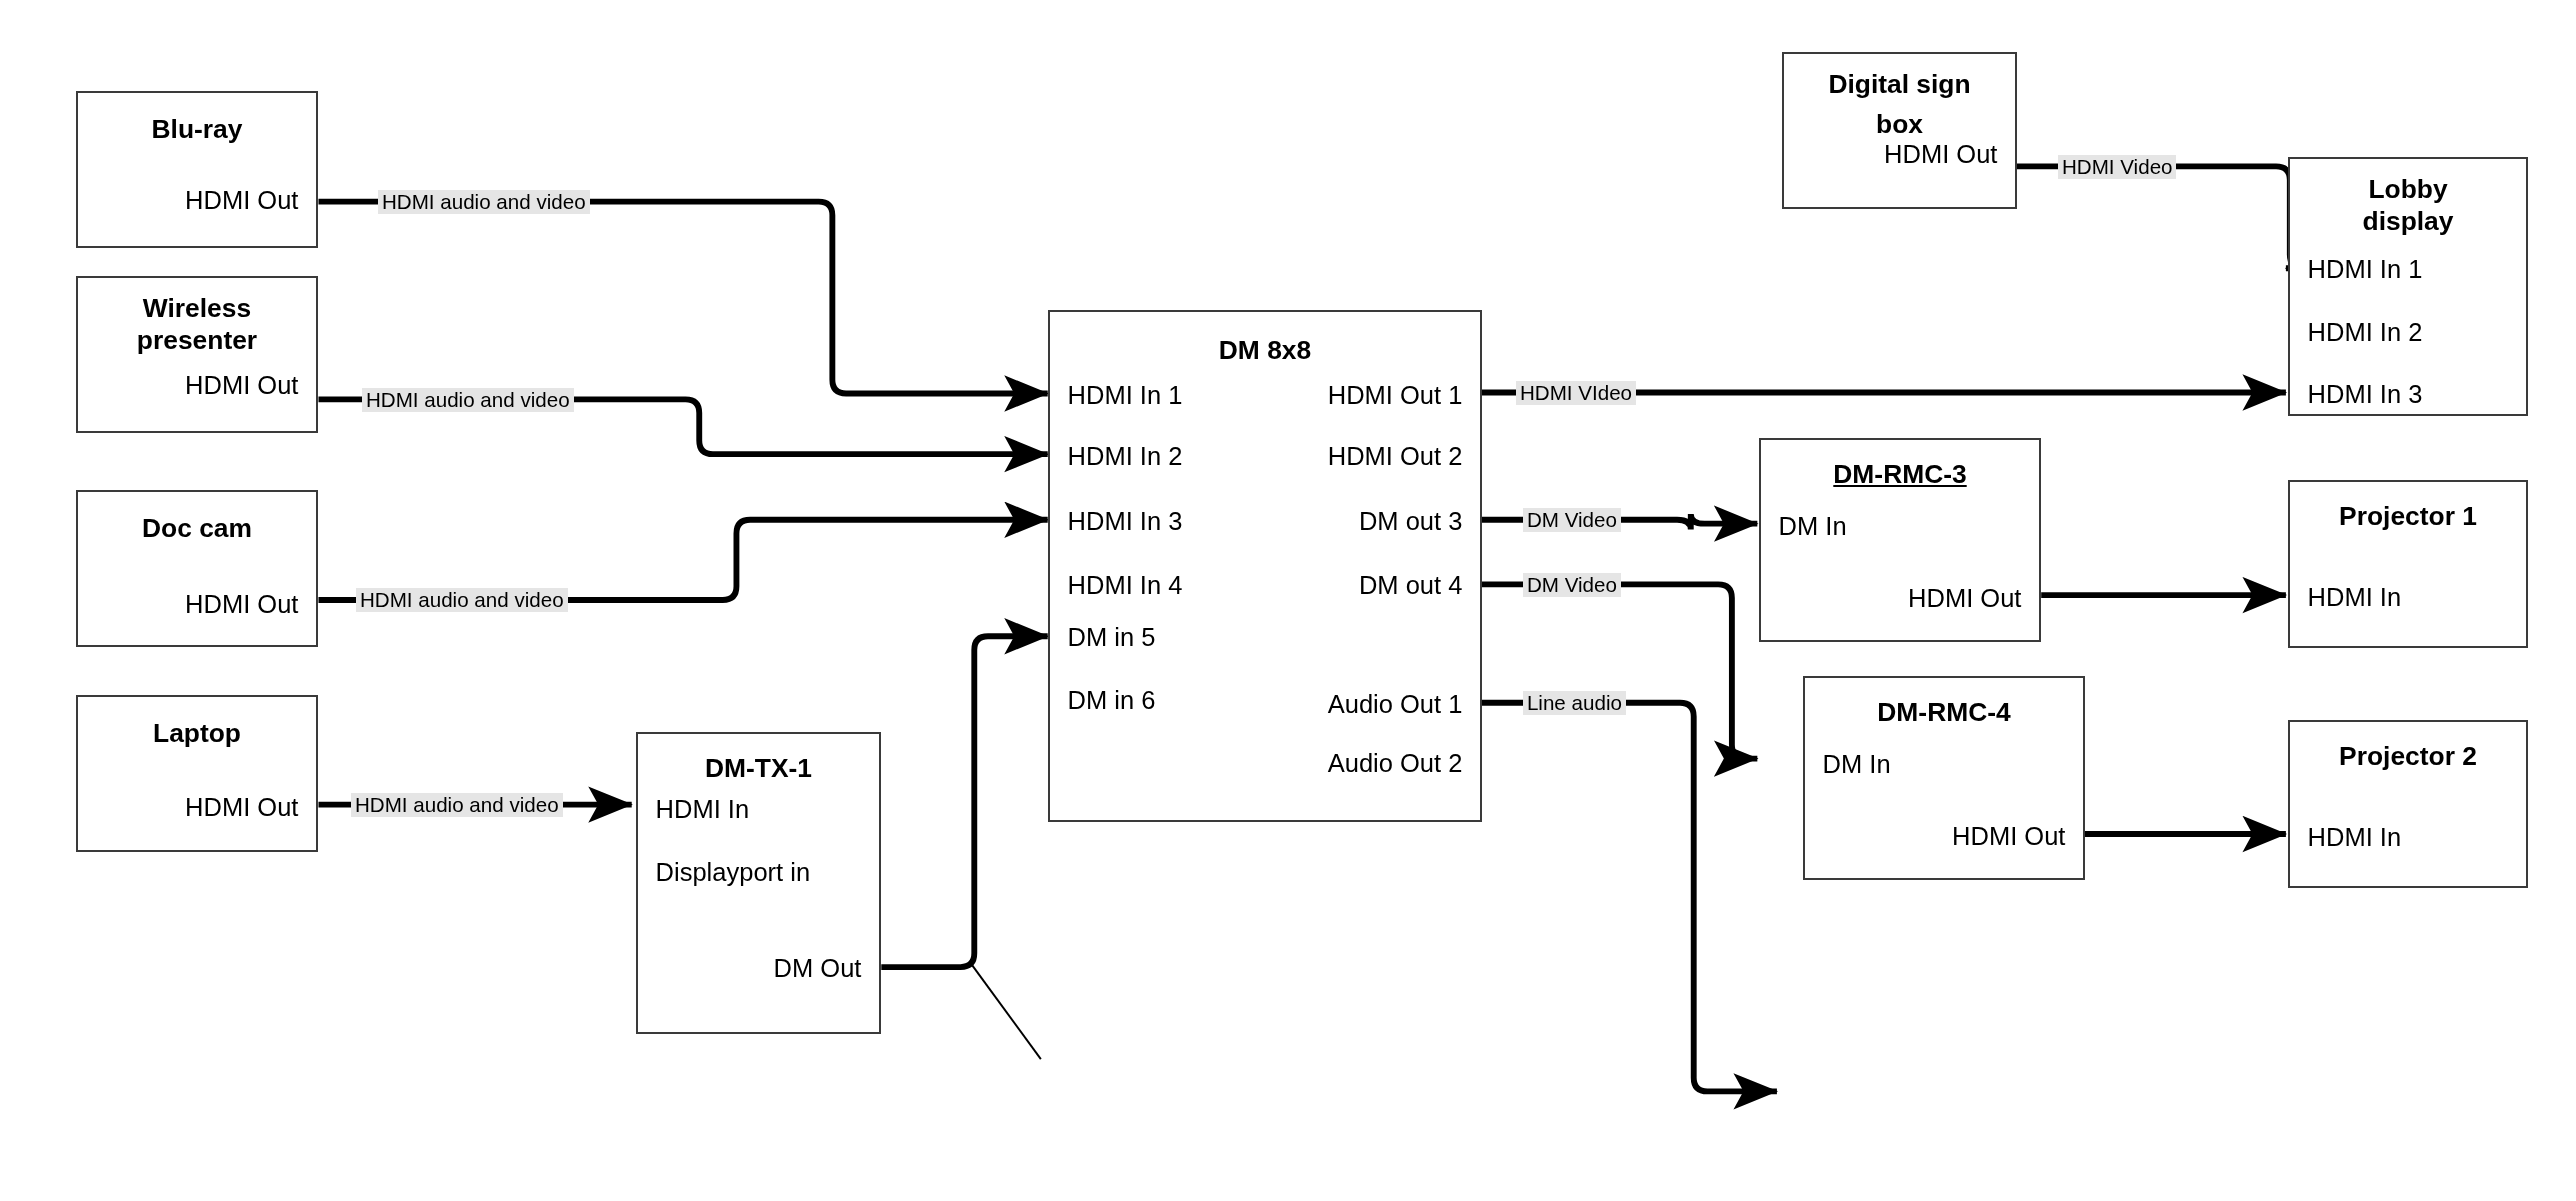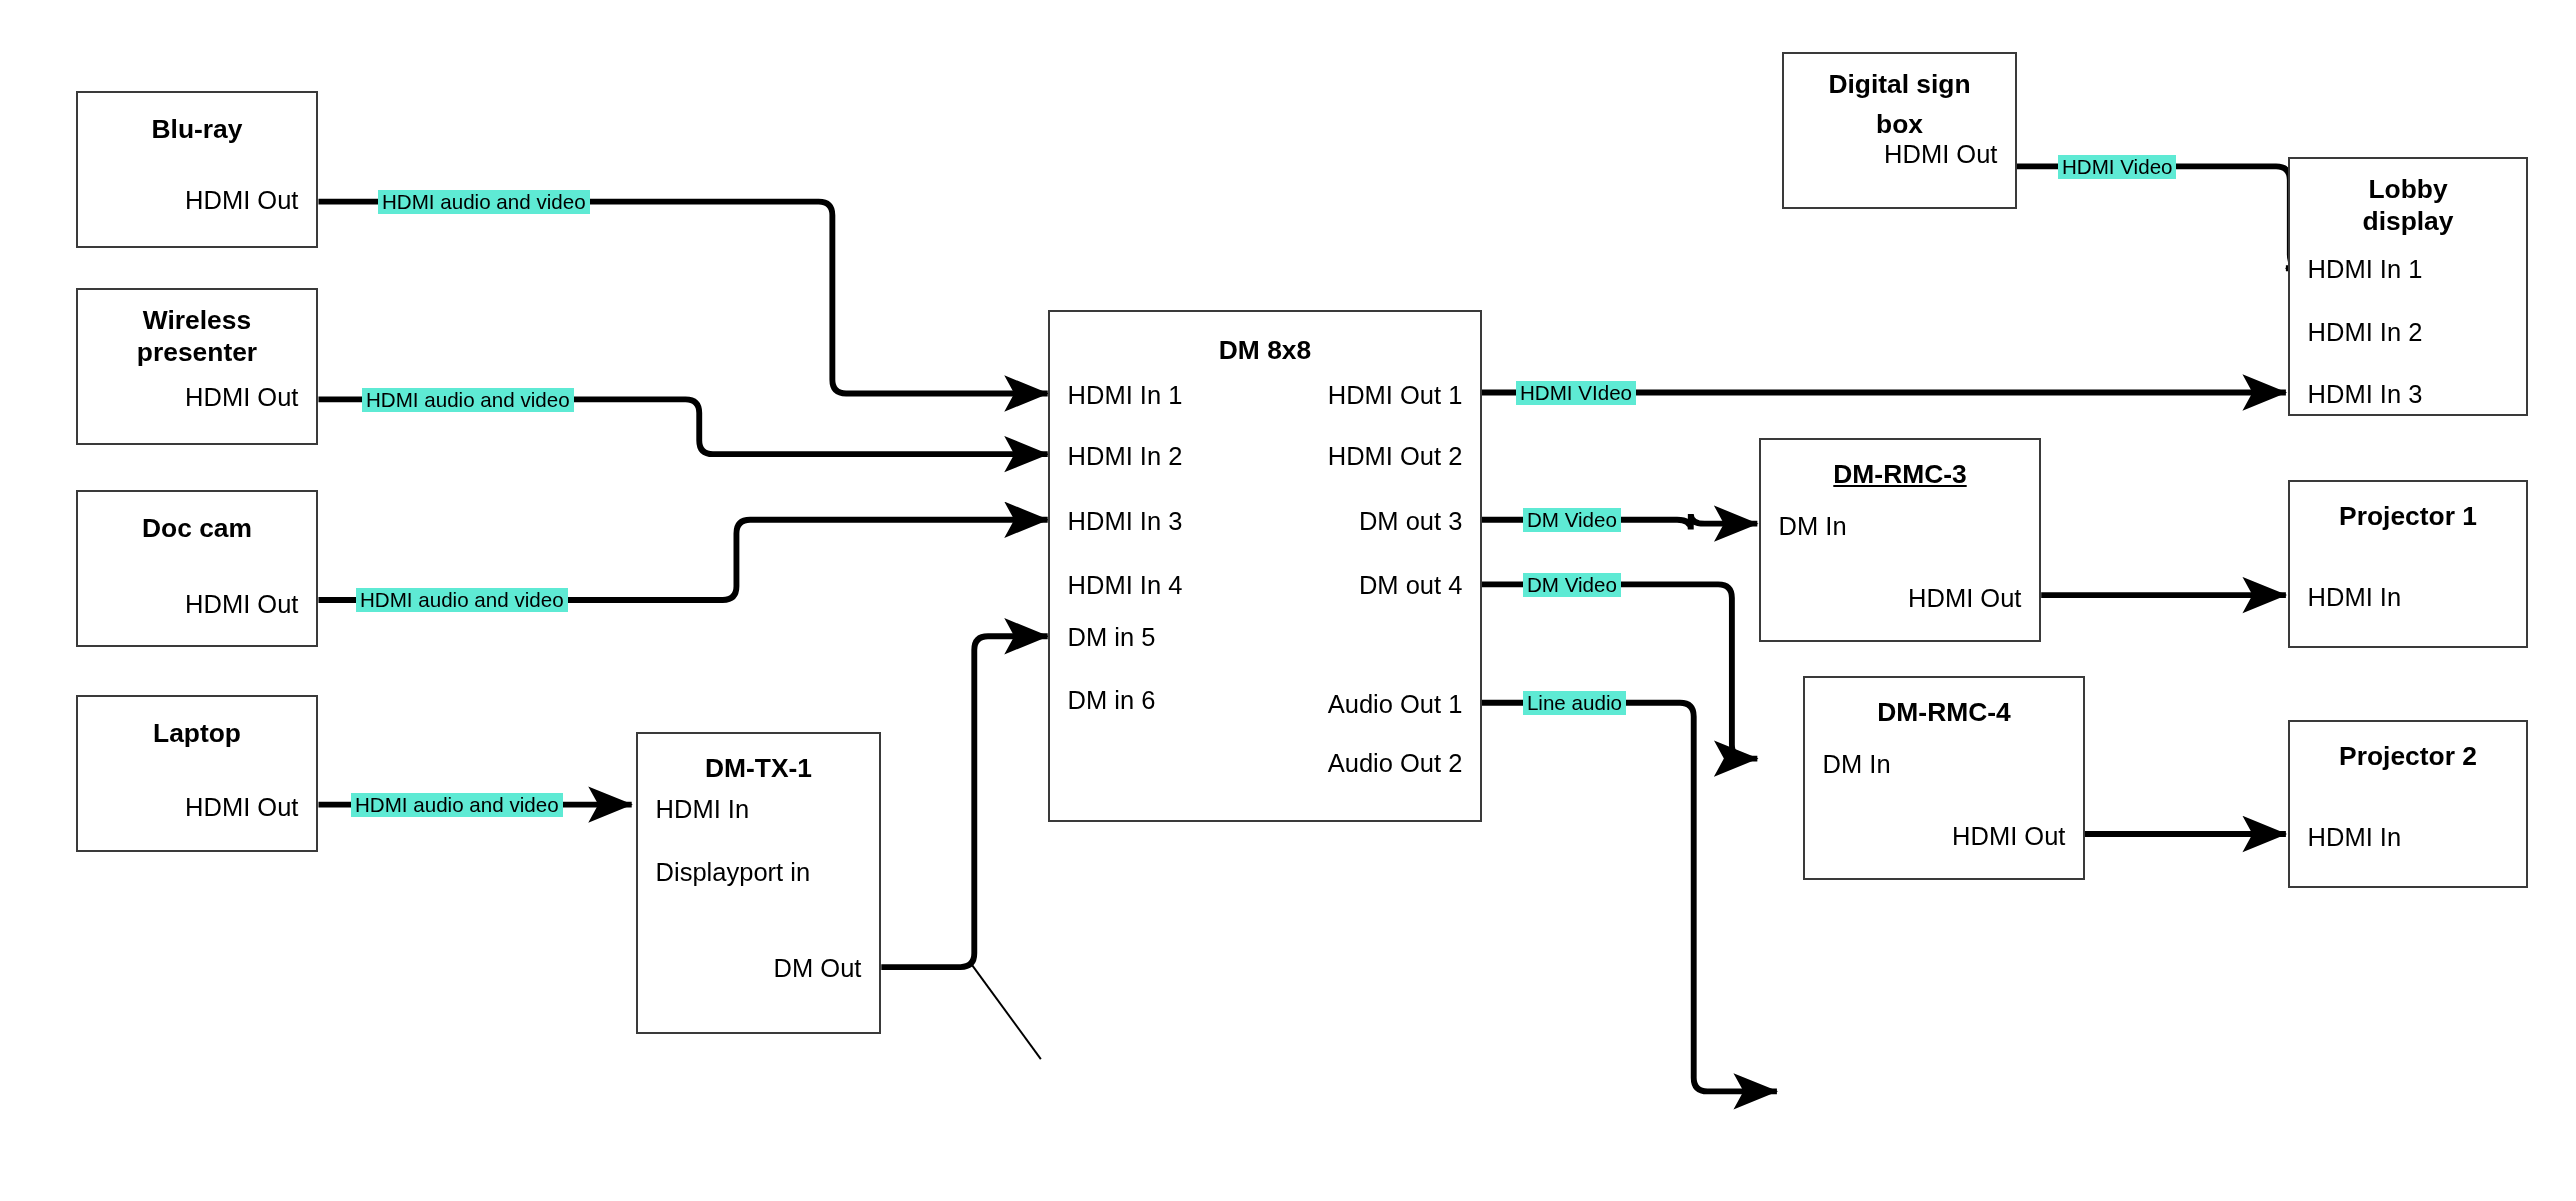--- a/index.html
+++ b/index.html
@@ -46,21 +46,21 @@
     color: #000000;
     line-height: 29px;
     white-space: nowrap;
   }
   .port-left  { left: 17.6px;  text-align: left; }
   .port-right { right: 17.6px; text-align: right; }
   .wire-label {
     position: absolute;
     font-size: 20.6px;
     color: #000000;
-    background: #5eead4;
+    background: #e5e5e5;
     white-space: nowrap;
     line-height: 23.5px;
     padding: 0 3.9px;
   }
   .callout {
     position: absolute;
     box-sizing: border-box;
     border: 2px dotted #3a3a3a;
     background: #ffffff;
     font-size: 21.5px;
@@ -129,21 +129,21 @@
   <div class="wire-label" style="left:1523px; top:691px;">Line audio</div>
 
   <div class="wire-label" style="left:2058px; top:155px;">HDMI Video</div>
 
 
   <div class="node" style="left:76px; top:91px; width:242px; height:157px;">
     <div class="node-title" style="top:19.6px;">Blu-ray</div>
     <div class="port port-right" style="top:93px;">HDMI Out</div>
   </div>
 
-  <div class="node" style="left:76px; top:288px; width:242px; height:157px;">
+  <div class="node" style="left:76px; top:276px; width:242px; height:157px;">
     <div class="node-title" style="top:13.7px;">Wireless</div>
     <div class="node-title" style="top:46px;">presenter</div>
     <div class="port port-right" style="top:93px;">HDMI Out</div>
   </div>
 
   <div class="node" style="left:76px; top:490px; width:242px; height:157px;">
     <div class="node-title" style="top:19.6px;">Doc cam</div>
     <div class="port port-right" style="top:98px;">HDMI Out</div>
   </div>
 

